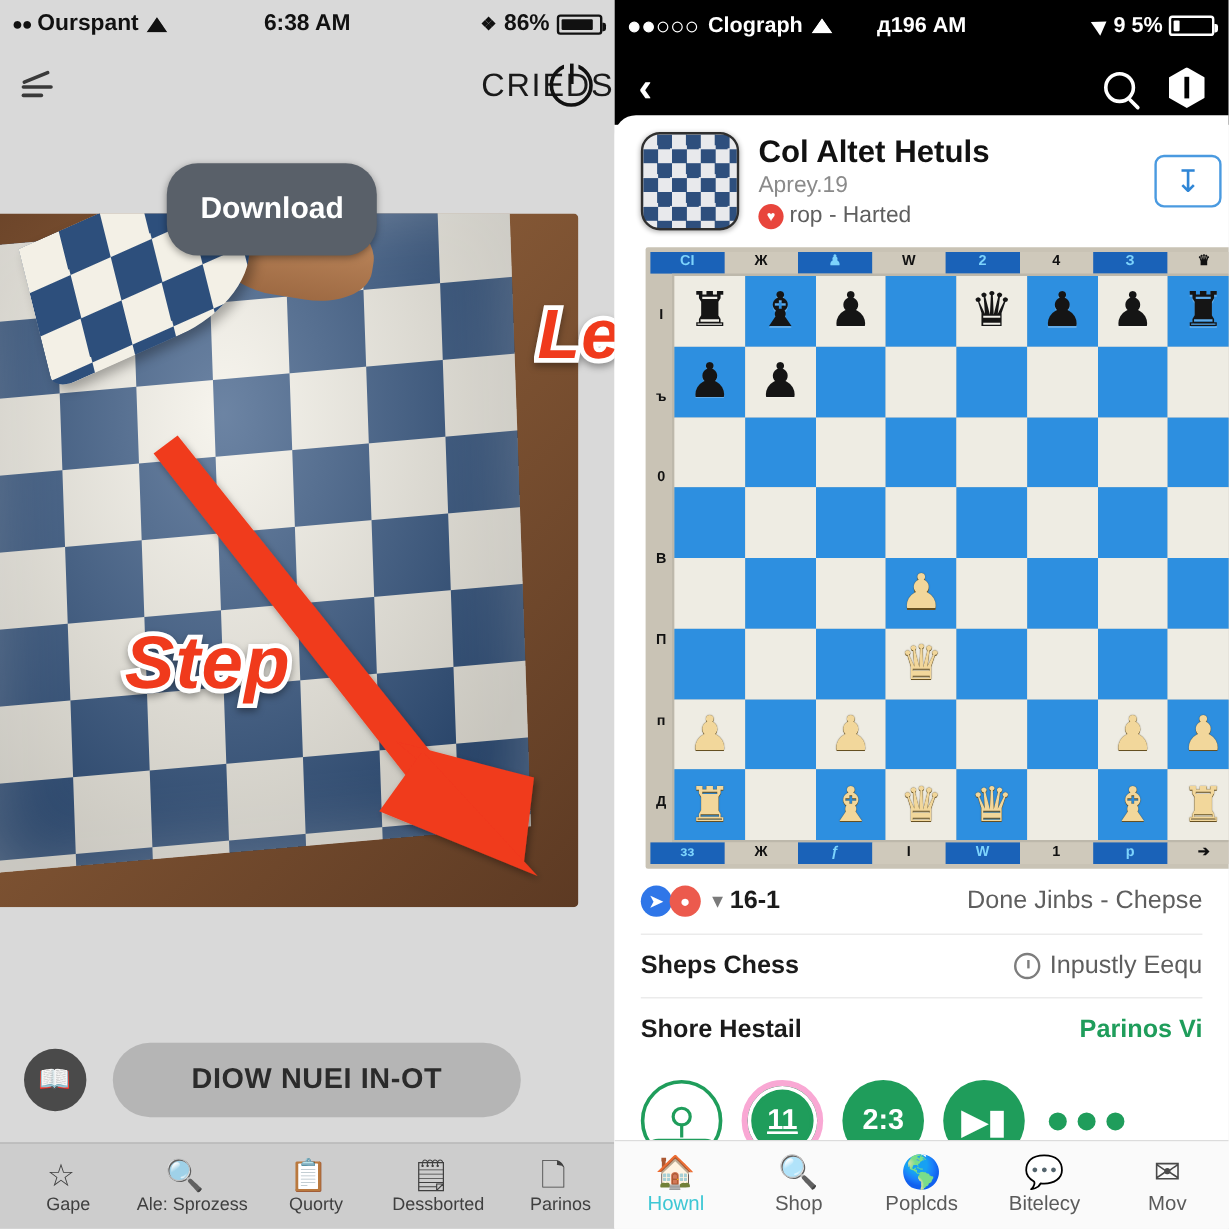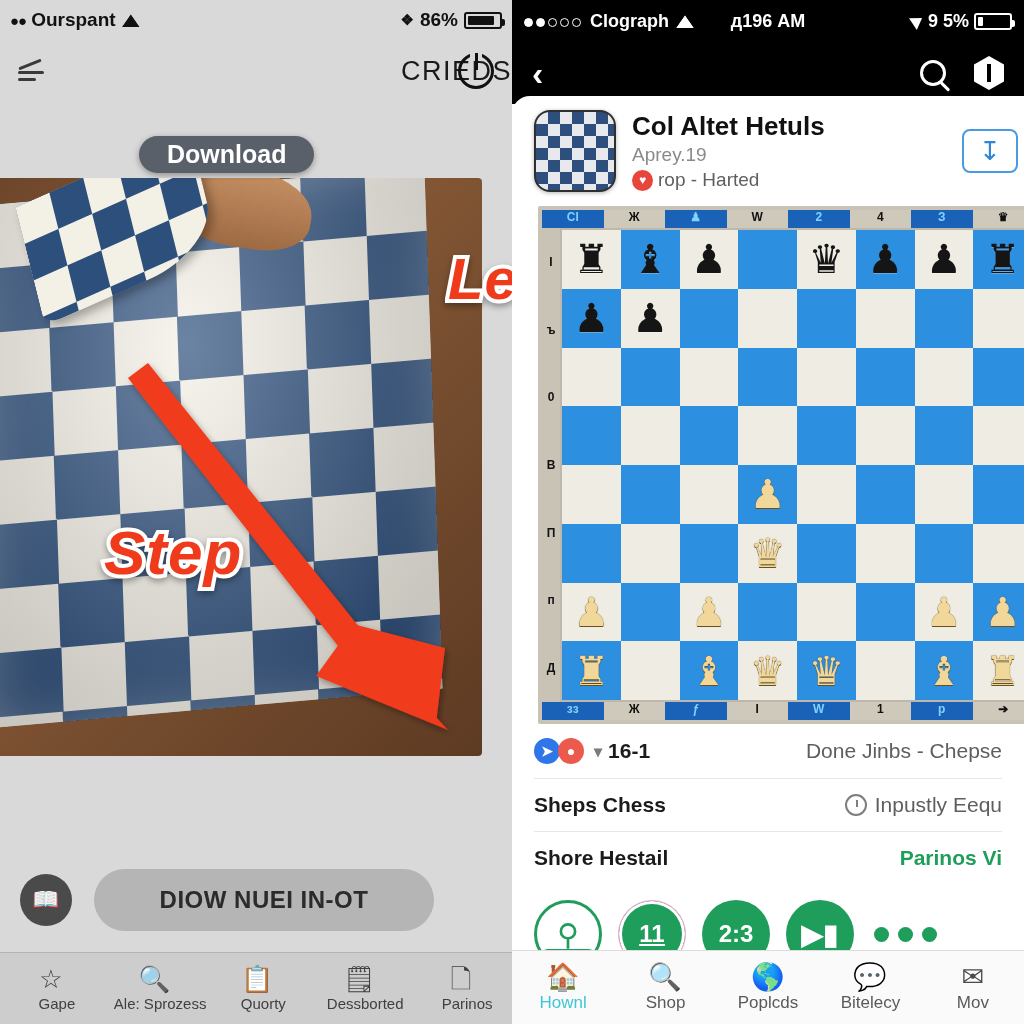--- a/index.html
+++ b/index.html
@@ -43,21 +43,21 @@
   .l-menu-icon span:nth-child(1){ top:2px; width:24px; transform:rotate(-22deg); }
   .l-menu-icon span:nth-child(2){ top:10px; width:26px; }
   .l-menu-icon span:nth-child(3){ top:17px; width:18px; }
   .l-title { position:absolute; left:0; right:0; text-align:right; font-size:27px; font-weight:400; letter-spacing:1.5px; color:#1a1a1a; }
   .l-power { margin-left:auto; width:36px;height:36px;border:3px solid #111;border-radius:50%; position:relative;}
   .l-power::after{content:"";position:absolute;left:50%;top:-3px;margin-left:-1.5px;width:3px;height:17px;background:#111;}
   .l-power::before{content:"";position:absolute;left:50%;top:-6px;margin-left:-6px;width:12px;height:9px;background:#d9d9d9;}
 
   .download-pill {
     position:absolute; left:139px; top:136px; z-index:30;
-    background:#596069; color:#fff; padding:4px 28px; border-radius:26px;
+    background:#596069; color:#fff; padding:24px 28px; border-radius:26px;
     font-size:25px; font-weight:bold; box-shadow:0 2px 6px rgba(0,0,0,.35);
   }
 
   .photo-wrap {
     position:absolute; left:-18px; top:178px; width:500px; height:578px;
     overflow:hidden;
   }
   .frame {
     position:absolute; inset:0;
     background:linear-gradient(135deg,#6b4429,#8a5c38 30%,#5d3a23);
@@ -191,21 +191,21 @@
   .av{ width:26px;height:26px;border-radius:50%;display:flex;align-items:center;justify-content:center;color:#fff;font-size:14px;}
   .av.blue{ background:#2f76e8; }
   .av.red{ background:#ec5a4d; margin-left:-8px; }
   .caret{ color:#7a7a7a; font-size:16px; margin-left:4px;}
   .clock-ico{ width:22px;height:22px;border:2px solid #7d7d7d;border-radius:50%;position:relative;display:inline-block;}
   .clock-ico::after{content:"";position:absolute;left:9px;top:4px;width:2px;height:7px;background:#7d7d7d;}
 
   .r-circles{ display:flex; align-items:center; gap:16px; padding:16px 22px 8px; }
   .circ{ width:68px;height:68px;border-radius:50%; display:flex;align-items:center;justify-content:center; position:relative; flex:none;}
   .circ.out{ border:3px solid #1f9d5b; background:#fff; color:#1f9d5b; }
-  .circ.ring{ border:1px solid #f9a8d4; background:#1f9d5b; color:#fff; box-shadow:0 0 0 3px #fff inset, 0 0 0 6px #1f9d5b inset;text-decoration:underline; }
+  .circ.ring{ border:5px solid #f9a8d4; background:#1f9d5b; color:#fff; box-shadow:0 0 0 3px #fff inset, 0 0 0 6px #1f9d5b inset;text-decoration:underline; }
   .circ.fill{ background:#1f9d5b; color:#fff; font-size:24px; font-weight:bold; }
   .step-badge{
     position:absolute; left:50%; transform:translateX(-50%); bottom:-8px;
     background:#1f9d5b; color:#fff; font-size:16px; font-weight:bold;
     padding:3px 14px; border-radius:14px; white-space:nowrap;
   }
   .dots3{ display:flex; gap:9px; margin-left:4px; }
   .dots3 i{ width:15px;height:15px;border-radius:50%;background:#1f9d5b;display:block; }
 
   .r-tabbar{
@@ -223,20 +223,21 @@
 <body>
 
 <div class="left-panel">
 
   <div class="l-statusbar">
     <div class="l-sb-left">
       <span class="dots">●●</span>
       <span>Ourspant</span>
       <span class="wifi-ico"></span>
     </div>
+    <div class="l-sb-center">6:38 AM</div>
     <div class="l-sb-right">
       <span class="bolt">❖</span>
       <span>86%</span>
       <span class="batt">
           <i style="width:86%"></i>
         </span>
     </div>
   </div>
 
   <div class="l-navbar">

